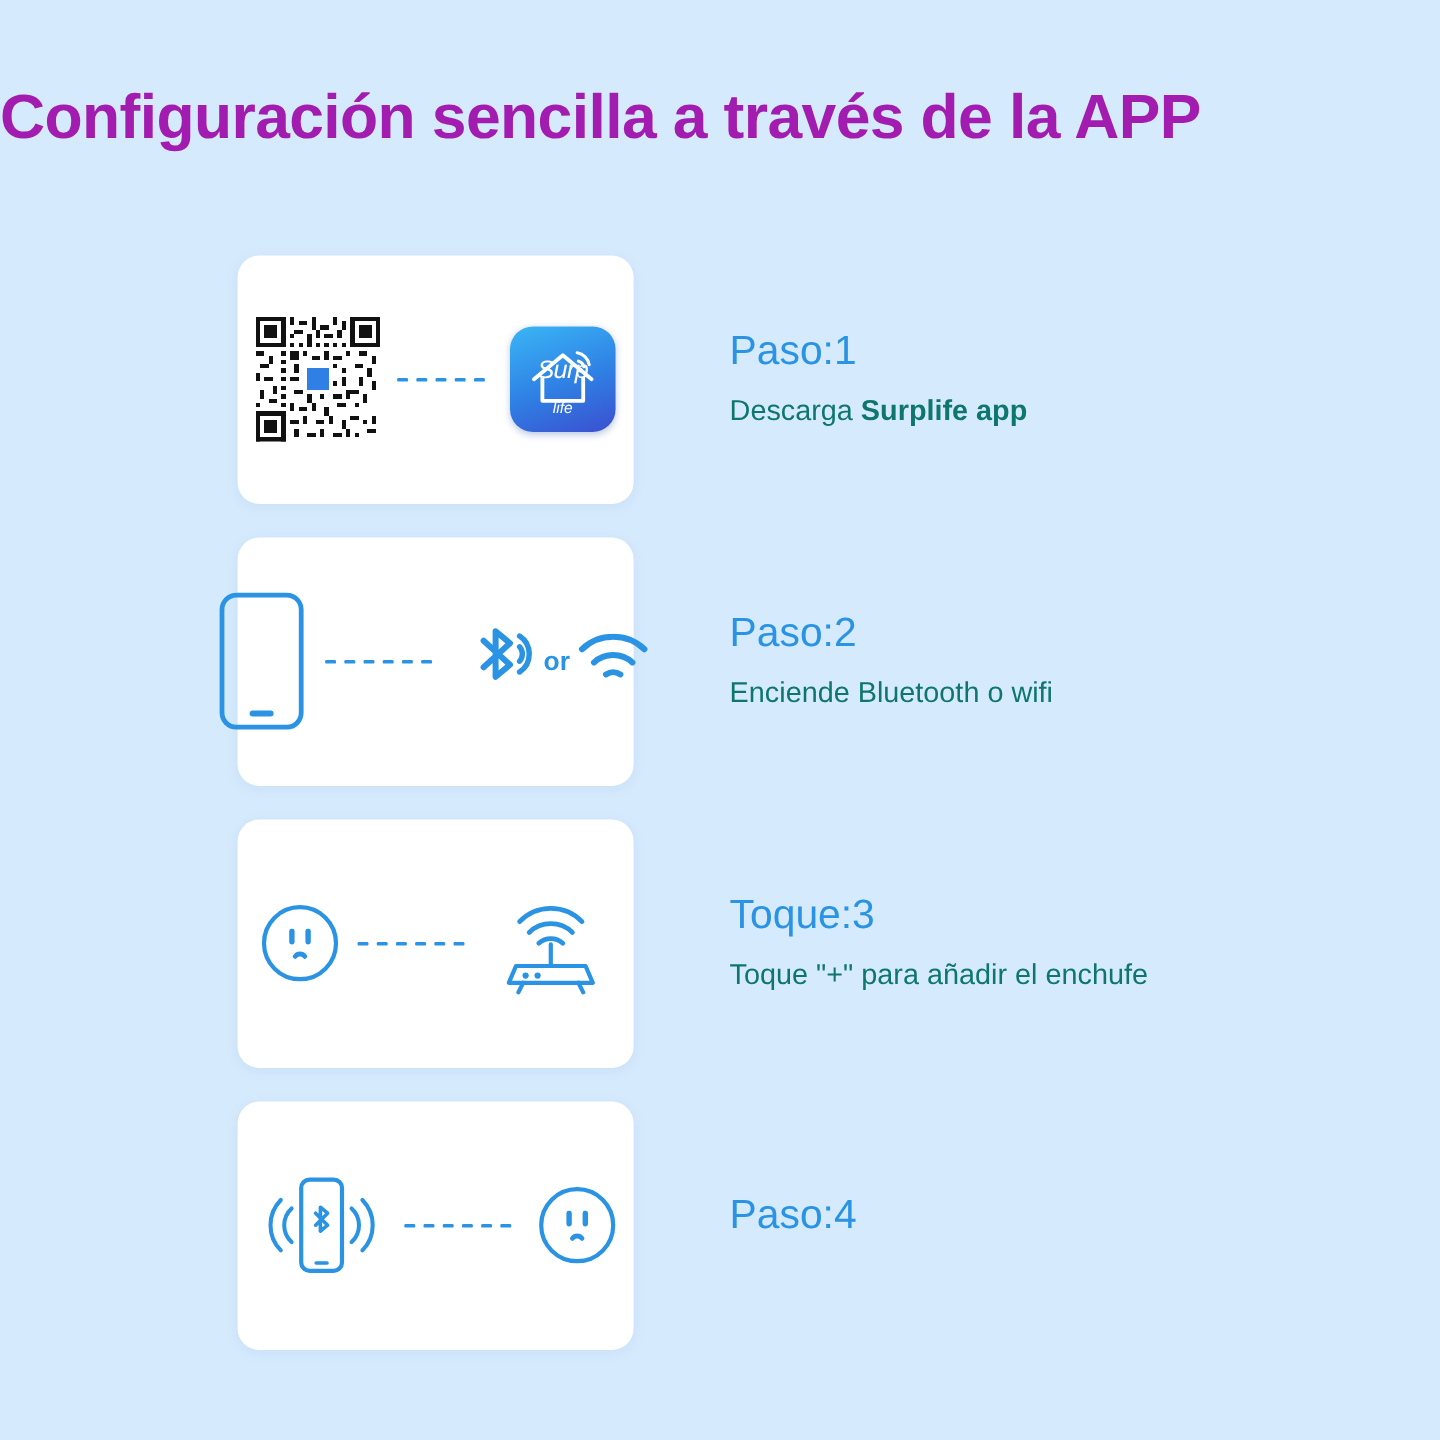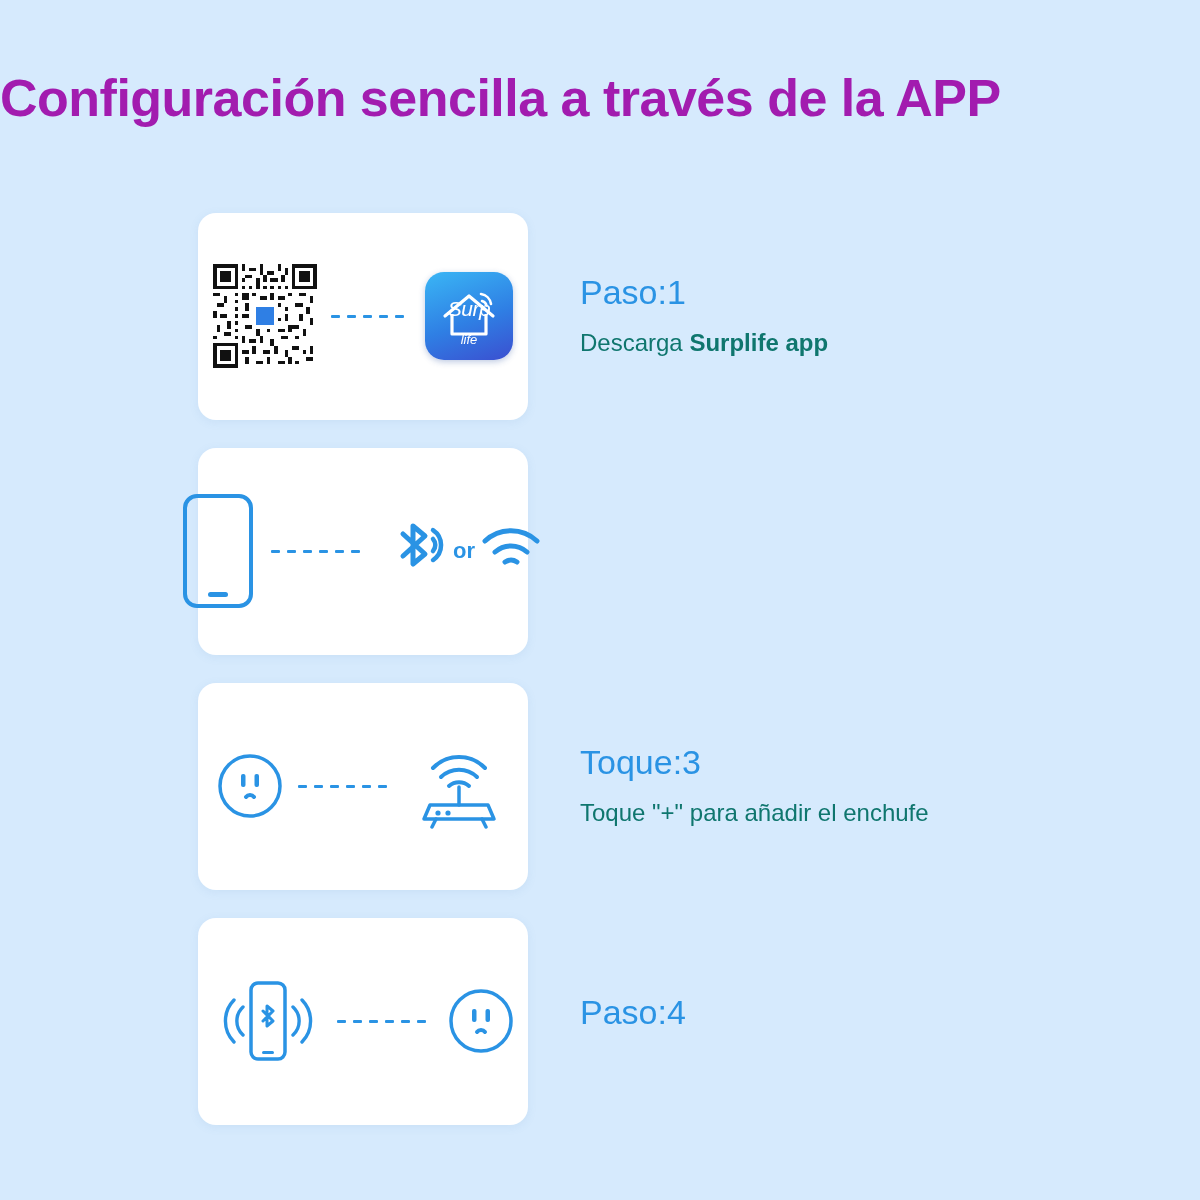--- a/index.html
+++ b/index.html
@@ -51,21 +51,21 @@
     flex: none;
   }
   .card-inner {
     display: flex;
     align-items: center;
     justify-content: center;
     width: 100%;
     height: 100%;
   }
   .text-block {
-    margin-left: 52px;
+    margin-left: 80px;
     color: #1e8ae0;
   }
   .step-label {
     font-size: 34px;
     color: #2a93e4;
     margin-bottom: 16px;
     line-height: 1.1;
   }
   .step-desc {
     font-size: 24px;
@@ -326,20 +326,24 @@
           <div>
             <svg width="72" height="46" viewBox="0 0 72 46">
               <path d="M10 13 a38 38 0 0 1 52 0" fill="none" stroke="#2a93e4" stroke-width="5" stroke-linecap="round"></path>
               <path d="M20 24 a24 24 0 0 1 32 0" fill="none" stroke="#2a93e4" stroke-width="5" stroke-linecap="round"></path>
               <path d="M30 34 a11 11 0 0 1 12 0" fill="none" stroke="#2a93e4" stroke-width="5" stroke-linecap="round"></path>
             </svg>
           </div>
         </div>
       </div>
     </div>
+    <div class="text-block">
+      <div class="step-label">Paso:2</div>
+      <div class="step-desc">Enciende Bluetooth o wifi</div>
+    </div>
   </div>
 
   <div class="step-row">
     <div class="card">
       <div class="card-inner">
         <div>
           <svg width="68" height="68" viewBox="0 0 68 68">
             <circle cx="34" cy="34" r="30" fill="none" stroke="#2a93e4" stroke-width="3.5"></circle>
             <rect x="25" y="22" width="4.5" height="13" rx="2" fill="#2a93e4"></rect>
             <rect x="38.5" y="22" width="4.5" height="13" rx="2" fill="#2a93e4"></rect>

